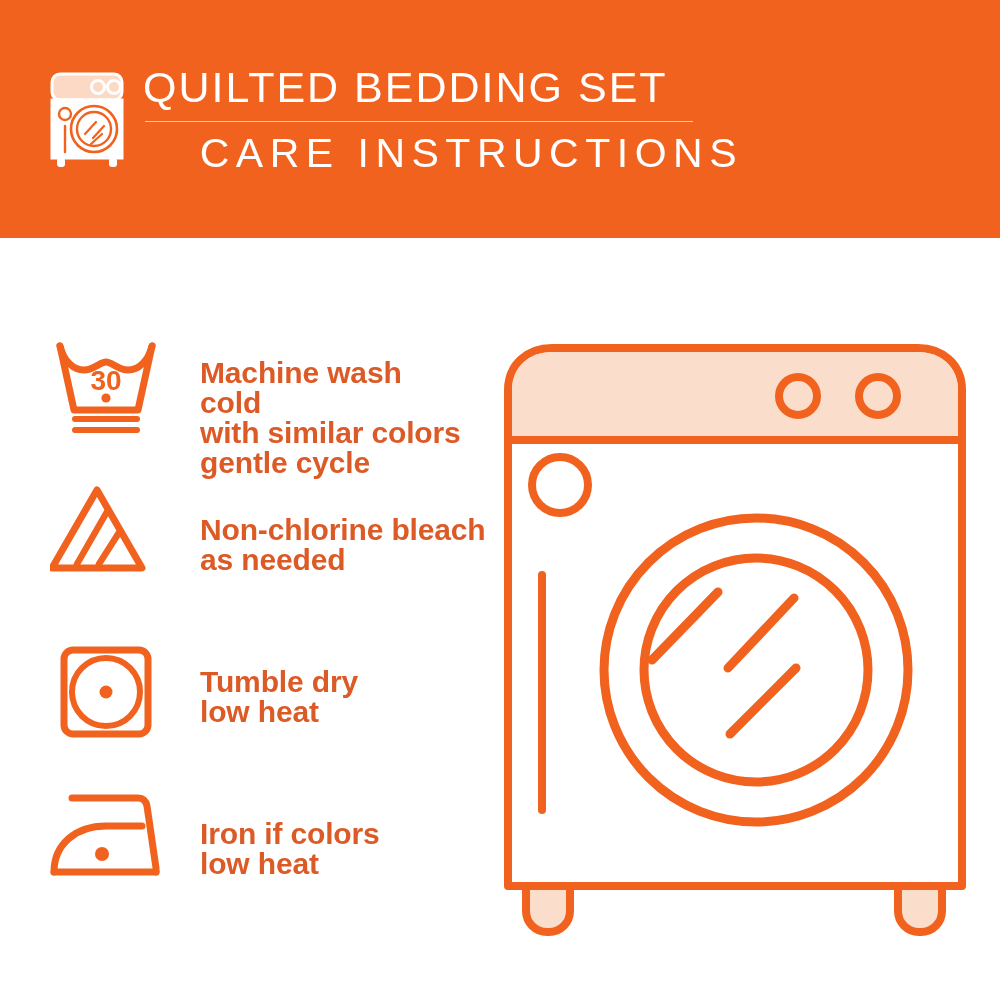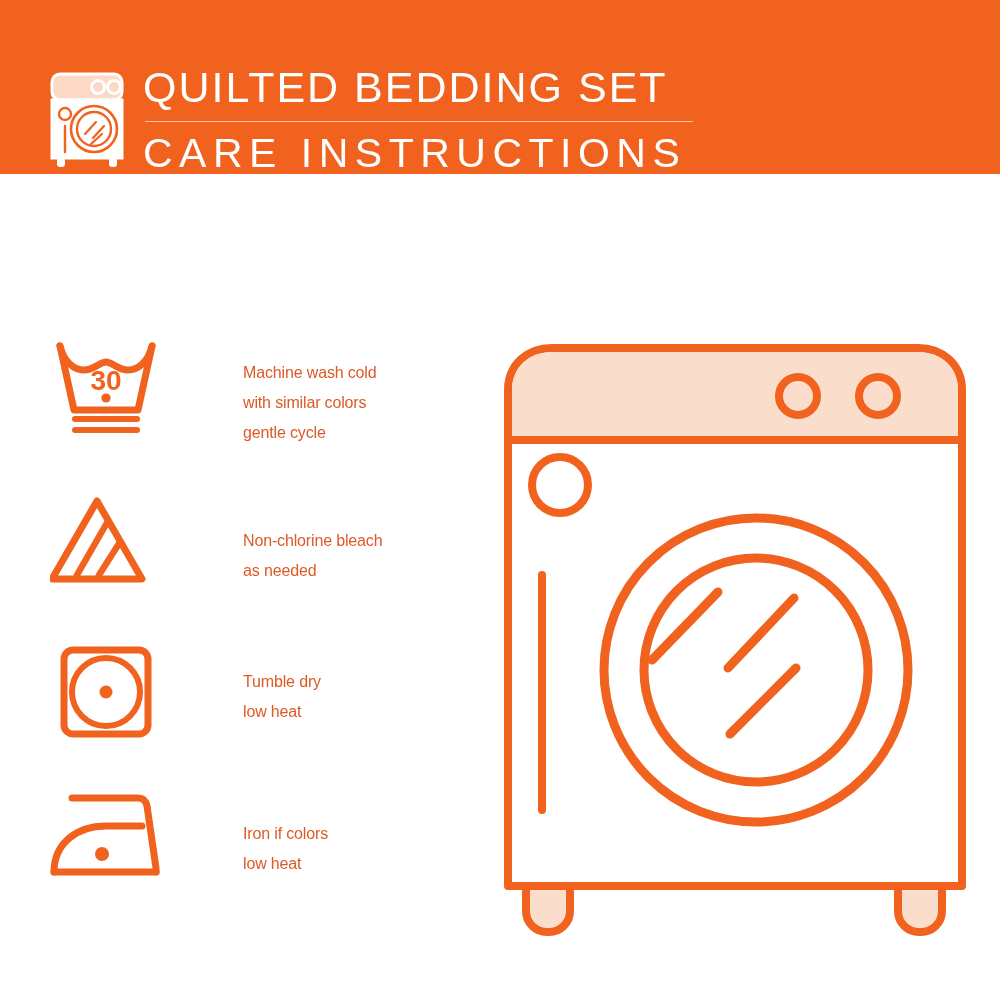--- a/index.html
+++ b/index.html
@@ -14,21 +14,21 @@
     overflow: hidden;
     position: relative;
   }
 
   
   #header {
     position: absolute;
     left: 0;
     top: 0;
     width: 1000px;
-    height: 174px;
+    height: 238px;
     background: #f0621d;
   }
   #header-logo {
     position: absolute;
     left: 44px;
     top: 68px;
     width: 92px;
     height: 104px;
   }
   #header-text {
@@ -52,20 +52,21 @@
     background: rgba(255,255,255,0.65);
     margin: 9px 0 7px 2px;
   }
   #title-sub {
     color: #ffffff;
     font-size: 41px;
     line-height: 48px;
     letter-spacing: 6.5px;
     font-weight: 400;
     white-space: nowrap;
+    text-align: right;
   }
 
   
   #care-list {
     position: absolute;
     left: 0;
     top: 238px;
     width: 470px;
     height: 576px;
   }
@@ -79,26 +80,25 @@
     position: absolute;
     left: 50px;
     top: 0;
     width: 112px;
     height: 104px;
   }
   .care-text {
     position: absolute;
     left: 200px;
     color: #dc5a26;
-    font-size: 16px;
+    font-size: 30px;
     line-height: 30px;
-    font-weight: 400;
+    font-weight: 700;
     letter-spacing: -0.15px;
     white-space: pre-line;
-    margin-left: 43px;
   }
 
   
   #machine {
     position: absolute;
     left: 490;
     top: 330px;
     width: 500px;
     height: 620px;
   }
@@ -145,21 +145,21 @@
         <circle cx="56" cy="62" r="4.6" fill="#f0621d"></circle>
         <rect x="22" y="80" width="68" height="6" rx="3" fill="#f0621d"></rect>
         <rect x="22" y="91" width="68" height="6" rx="3" fill="#f0621d"></rect>
       </svg>
     </div>
     <div class="care-text" style="top:22px;">Machine wash cold
 with similar colors
 gentle cycle</div>
   </div>
 
-  <div class="care-item" style="top:255px;">
+  <div class="care-item" style="top:244px;padding-left:40px;">
     <div class="care-icon">
       <svg viewBox="0 0 112 104" width="112" height="104" fill="none">
         <path d="M47 8 L92 86 L2 86 Z" stroke="#f0621d" stroke-width="7" stroke-linejoin="round" fill="none"></path>
         <line x1="58" y1="28" x2="27" y2="82" stroke="#f0621d" stroke-width="6.5" stroke-linecap="round"></line>
         <line x1="70" y1="49" x2="49" y2="82" stroke="#f0621d" stroke-width="6.5" stroke-linecap="round"></line>
       </svg>
     </div>
     <div class="care-text" style="top:33px;">Non-chlorine bleach
 as needed</div>
   </div>

